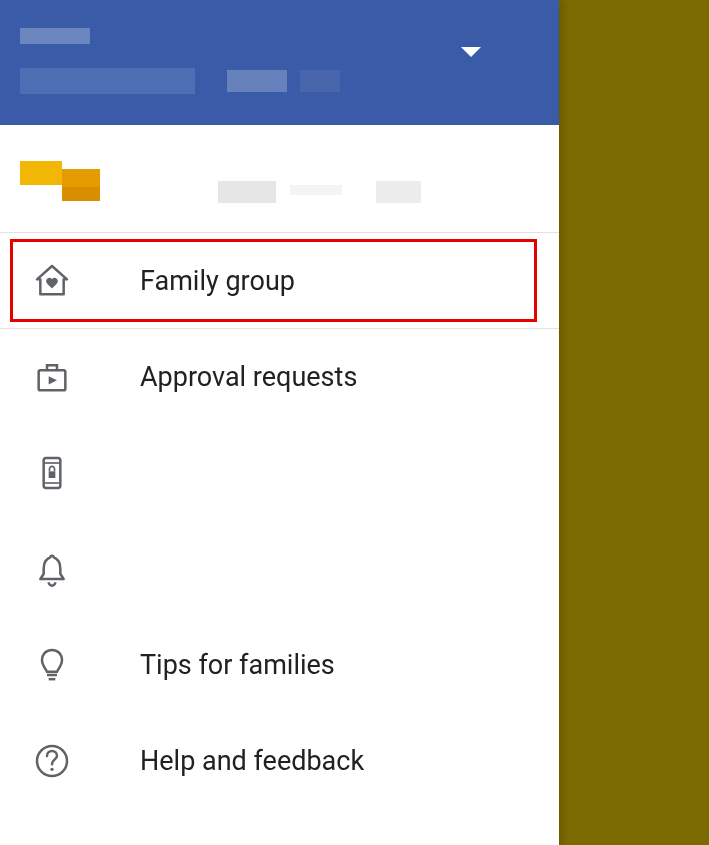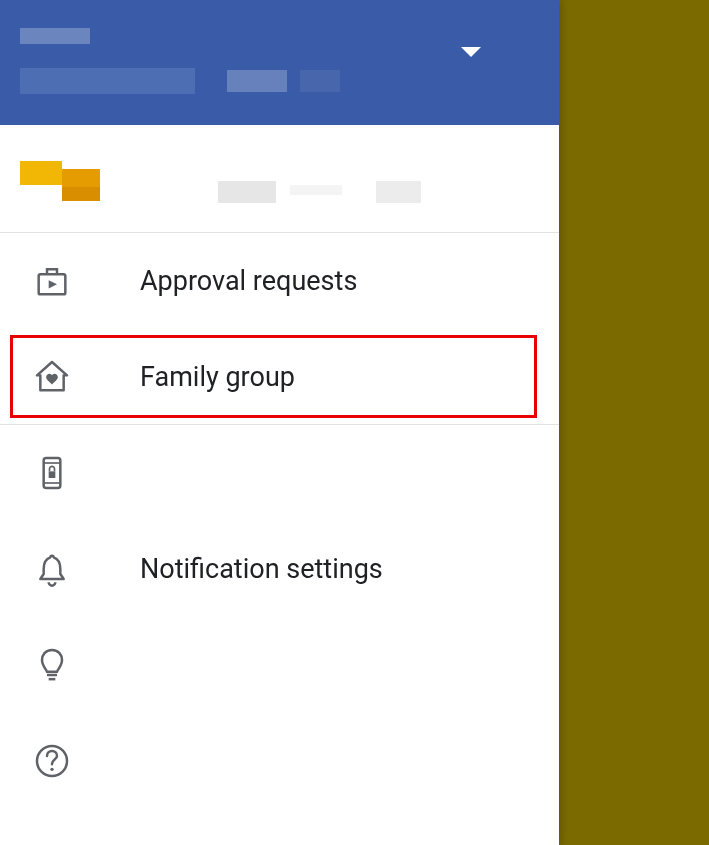--- a/index.html
+++ b/index.html
@@ -195,39 +195,39 @@
     <div class="account-icon">
       <div class="acct-a"></div>
       <div class="acct-b"></div>
       <div class="acct-c"></div>
     </div>
     <div class="acct-ph1"></div>
     <div class="acct-ph2"></div>
     <div class="acct-ph3"></div>
   </div>
 
+  <div class="menu-item highlighted bordered">
+    <div class="menu-icon">
+      <svg width="40" height="40" viewBox="0 0 48 48">
+        <path d="M24 6 L6 22 L10 22 L10 40 L38 40 L38 22 L42 22 Z" fill="none" stroke="#5f6368" stroke-width="3" stroke-linejoin="round"></path>
+        <path d="M24 33 C20 29 17 27 17 24 C17 22 19 20 21 20 C22.5 20 23.5 21 24 22 C24.5 21 25.5 20 27 20 C29 20 31 22 31 24 C31 27 28 29 24 33 Z" fill="#5f6368"></path>
+      </svg>
+    </div>
+    <span class="menu-label">Family group</span>
+  </div>
+
   <div class="menu-item">
     <div class="menu-icon">
       <svg width="40" height="40" viewBox="0 0 48 48">
         <rect x="8" y="16" width="32" height="24" rx="2" fill="none" stroke="#5f6368" stroke-width="3"></rect>
         <path d="M18 16 L18 10 L30 10 L30 16" fill="none" stroke="#5f6368" stroke-width="3"></path>
         <path d="M20 23 L30 28 L20 33 Z" fill="#5f6368"></path>
       </svg>
     </div>
     <span class="menu-label">Approval requests</span>
-  </div>
-
-  <div class="menu-item highlighted bordered">
-    <div class="menu-icon">
-      <svg width="40" height="40" viewBox="0 0 48 48">
-        <path d="M24 6 L6 22 L10 22 L10 40 L38 40 L38 22 L42 22 Z" fill="none" stroke="#5f6368" stroke-width="3" stroke-linejoin="round"></path>
-        <path d="M24 33 C20 29 17 27 17 24 C17 22 19 20 21 20 C22.5 20 23.5 21 24 22 C24.5 21 25.5 20 27 20 C29 20 31 22 31 24 C31 27 28 29 24 33 Z" fill="#5f6368"></path>
-      </svg>
-    </div>
-    <span class="menu-label">Family group</span>
   </div>
 
   <div class="menu-item">
     <div class="menu-icon">
       <svg width="40" height="40" viewBox="0 0 48 48">
         <rect x="14" y="6" width="20" height="36" rx="3" fill="none" stroke="#5f6368" stroke-width="3"></rect>
         <line x1="14" y1="12" x2="34" y2="12" stroke="#5f6368" stroke-width="2"></line>
         <line x1="14" y1="36" x2="34" y2="36" stroke="#5f6368" stroke-width="2"></line>
         <rect x="20" y="22" width="8" height="8" fill="#5f6368"></rect>
         <path d="M21 22 L21 19 C21 17 23 16 24 16 C25 16 27 17 27 19 L27 22" fill="none" stroke="#5f6368" stroke-width="2"></path>
@@ -235,36 +235,37 @@
     </div>
   </div>
 
   <div class="menu-item">
     <div class="menu-icon">
       <svg width="40" height="40" viewBox="0 0 48 48">
         <path d="M24 8 C24 8 26 8 26 10 C32 12 34 18 34 24 L34 30 L38 36 L10 36 L14 30 L14 24 C14 18 16 12 22 10 C22 8 24 8 24 8 Z" fill="none" stroke="#5f6368" stroke-width="3" stroke-linejoin="round"></path>
         <path d="M20 40 C20 42 22 44 24 44 C26 44 28 42 28 40" fill="none" stroke="#5f6368" stroke-width="3"></path>
       </svg>
     </div>
-    <span class="menu-label">Notification settings</span>
   </div>
 
   <div class="menu-item">
     <div class="menu-icon">
       <svg width="40" height="40" viewBox="0 0 48 48">
         <path d="M24 6 C16 6 12 12 12 18 C12 24 16 28 18 32 L30 32 C32 28 36 24 36 18 C36 12 32 6 24 6 Z" fill="none" stroke="#5f6368" stroke-width="3"></path>
         <line x1="18" y1="36" x2="30" y2="36" stroke="#5f6368" stroke-width="3"></line>
         <line x1="20" y1="41" x2="28" y2="41" stroke="#5f6368" stroke-width="3"></line>
       </svg>
     </div>
+    <span class="menu-label">Tips for families</span>
   </div>
 
   <div class="menu-item">
     <div class="menu-icon">
       <svg width="40" height="40" viewBox="0 0 48 48">
         <circle cx="24" cy="24" r="18" fill="none" stroke="#5f6368" stroke-width="3"></circle>
         <path d="M18 18 C18 14 21 12 24 12 C27 12 30 14 30 18 C30 22 24 22 24 28" fill="none" stroke="#5f6368" stroke-width="3" stroke-linecap="round"></path>
         <circle cx="24" cy="34" r="2" fill="#5f6368"></circle>
       </svg>
     </div>
+    <span class="menu-label">Help and feedback</span>
   </div>
 
 </div>
 
 </body></html>

